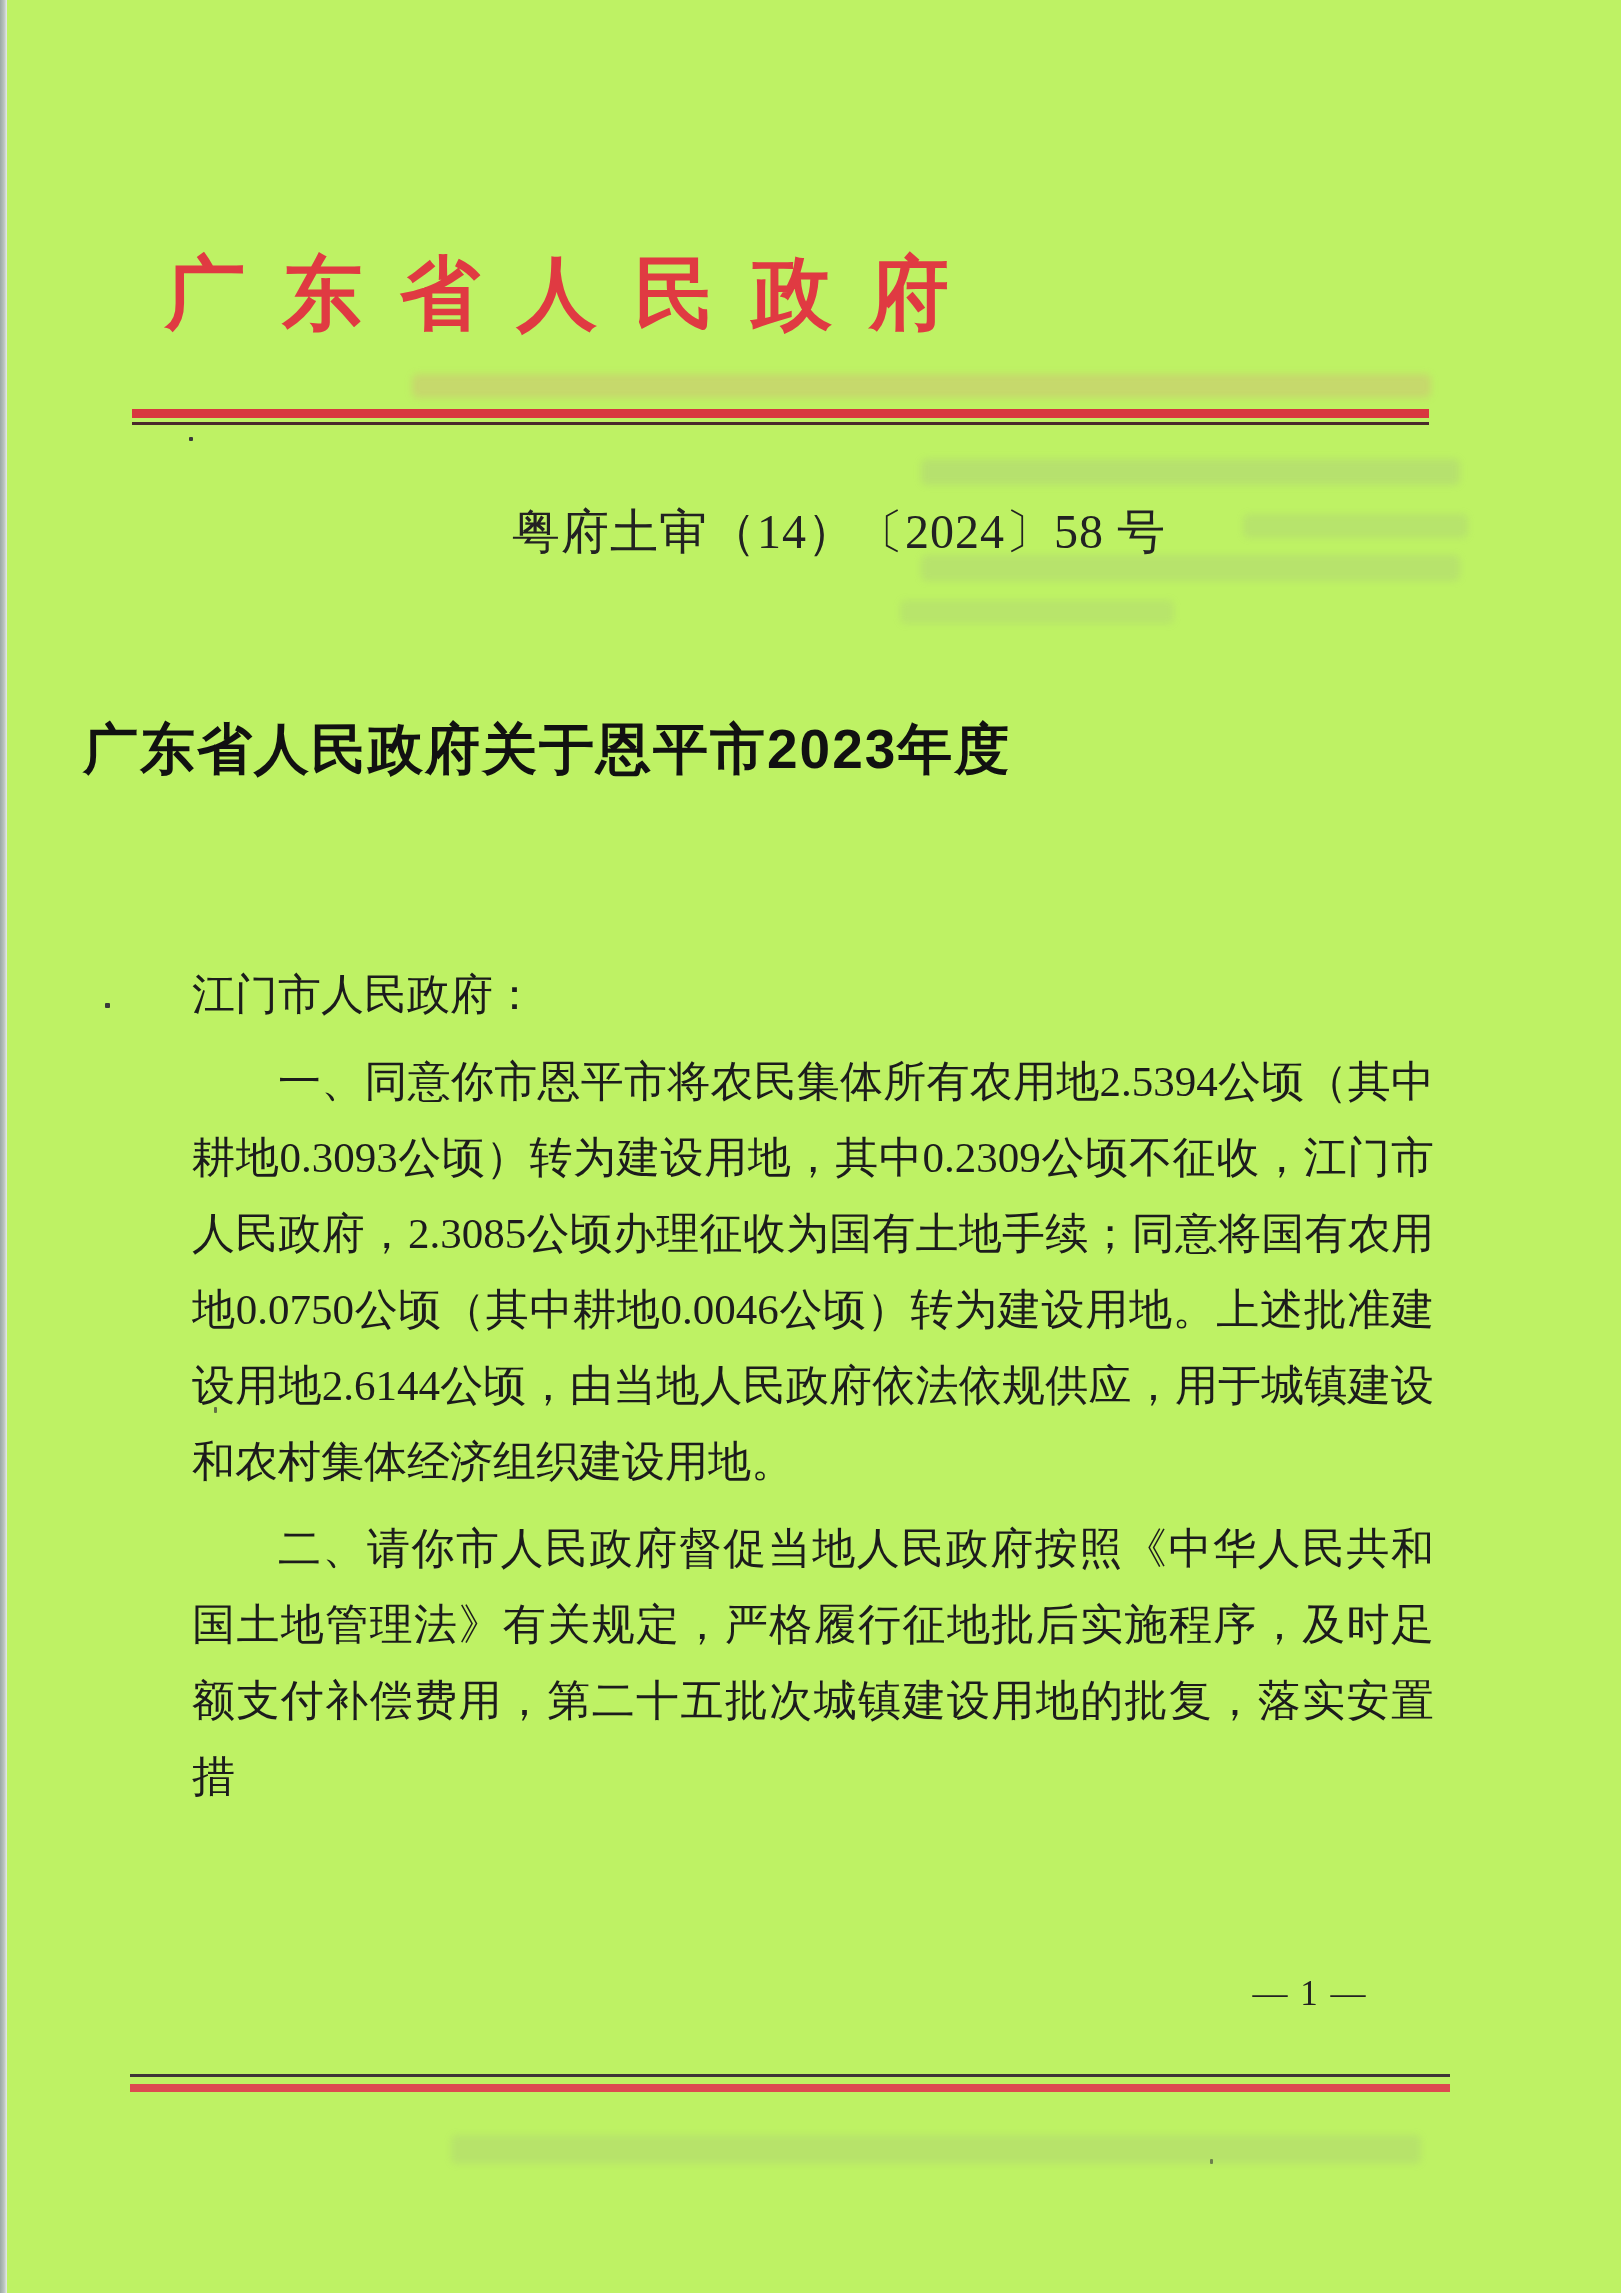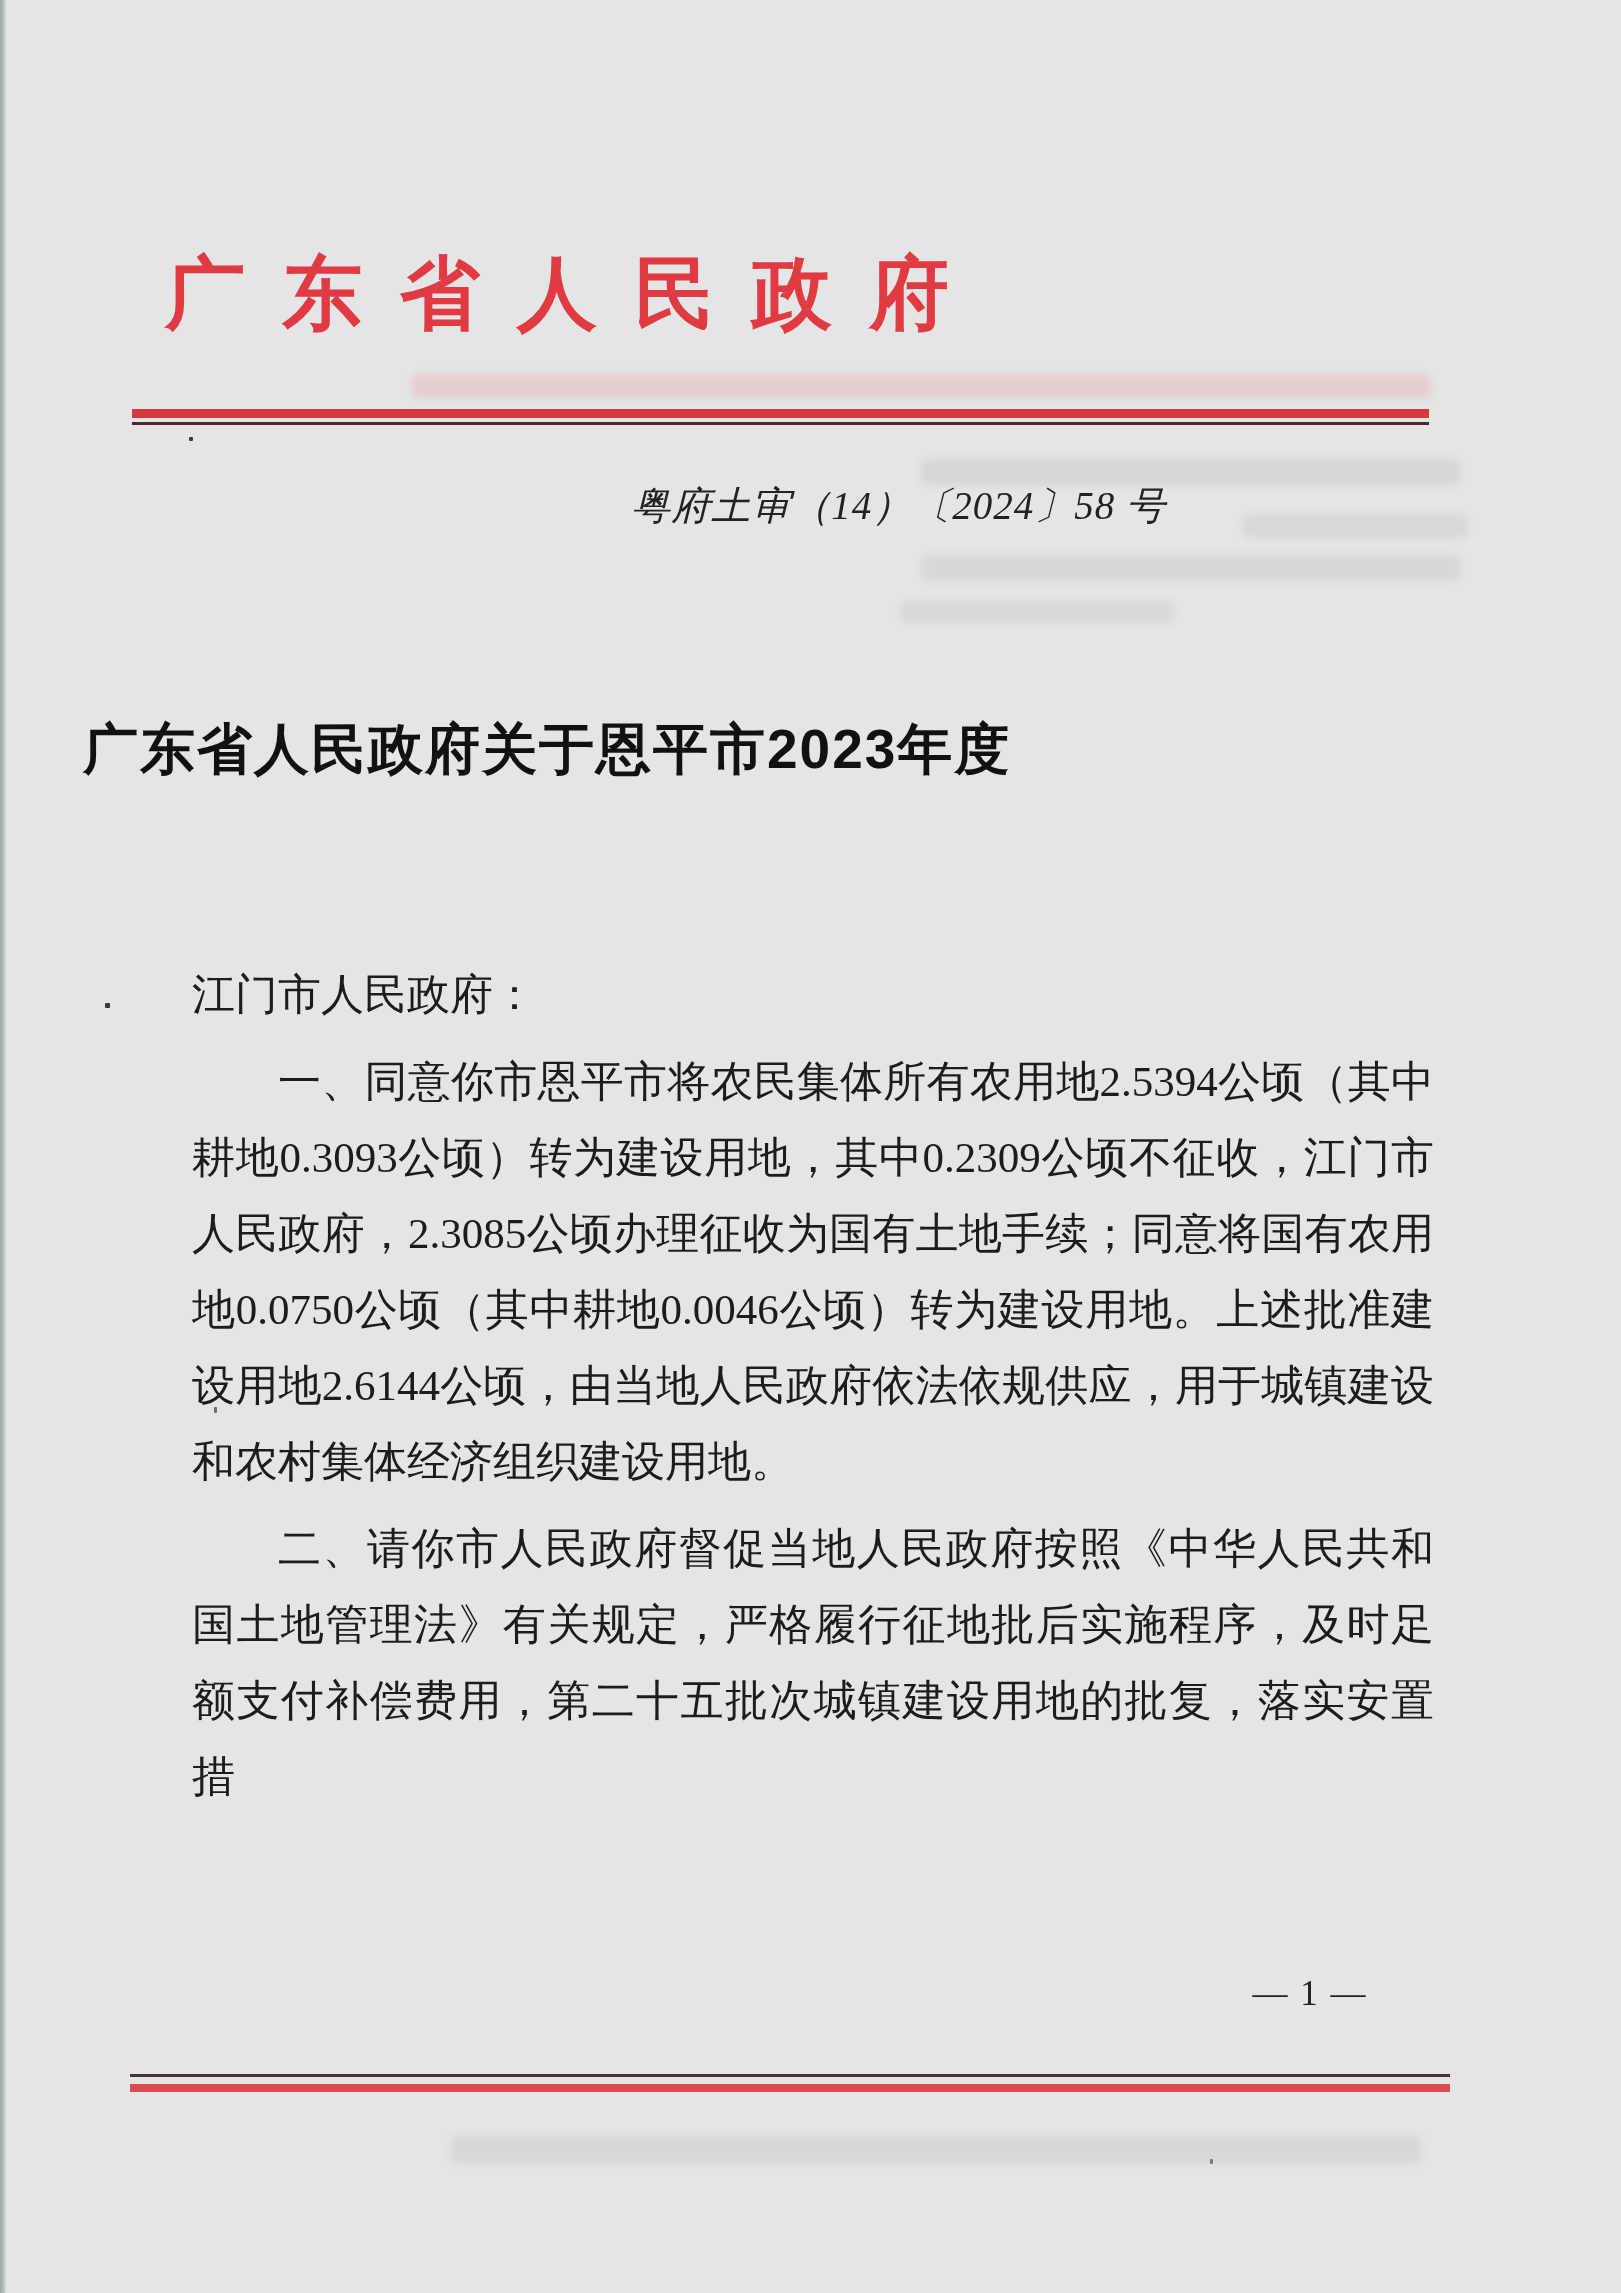--- a/index.html
+++ b/index.html
@@ -8,21 +8,21 @@
     --rule-dark: #4a2a2b;
     --rule-bottom-red: #dd4a50;
     --rule-bottom-dark: #3f3436;
     --ink: #1c1c1c;
   }
   html, body { margin: 0; padding: 0; background: #ffffff; }
   .page {
     position: relative;
     width: 1621px;
     height: 2294px;
-    background: #e5e5e5;
+    background: #bef264;
     overflow: hidden;
     font-family: "Liberation Serif", "DejaVu Serif", serif;
     color: var(--ink);
   }
   
   .edge-strip {
     position: absolute; left: 0; top: 0; width: 6.9px; height: 2294px;
     background: linear-gradient(to right, #9aa8a3, #bcc6c1 60%, #e8ece9);
   }
   
@@ -30,24 +30,23 @@
     position: absolute; left: 165px; top: 249px; width: 784px;
     font-size: 80px; line-height: 90px; font-weight: bold;
     color: var(--header-red);
     text-align: justify; text-align-last: justify;
     white-space: nowrap;
   }
   .rule { position: absolute; }
   .rule-thick-top { left: 132px; top: 409px; width: 1297px; height: 8.8px; background: var(--rule-red); }
   .rule-thin-top  { left: 132px; top: 422px; width: 1297px; height: 2.9px; background: var(--rule-dark); }
   .doc-number {
-    position: absolute; left: 0; top: 482px; width: 1166px;
-    text-align: right; font-size: 39px; line-height: 47px; color: #222222;
+    position: absolute; left: 0; top: 508px; width: 1166px;
+    text-align: right; font-size: 48px; line-height: 47px; color: #222222;
     letter-spacing: 1px;
-    font-style: italic;
   }
   .doc-title {
     position: absolute; left: 83px; top: 708px; width: 1299px;
     font-family: "Liberation Sans", "DejaVu Sans", sans-serif;
     font-weight: bold; font-size: 55px; line-height: 82px; color: #111111;
     letter-spacing: 2px;
   }
   .body-text {
     position: absolute; left: 181px; top: 946px; width: 1264px;
     font-size: 43px; line-height: 76px; color: var(--ink);

